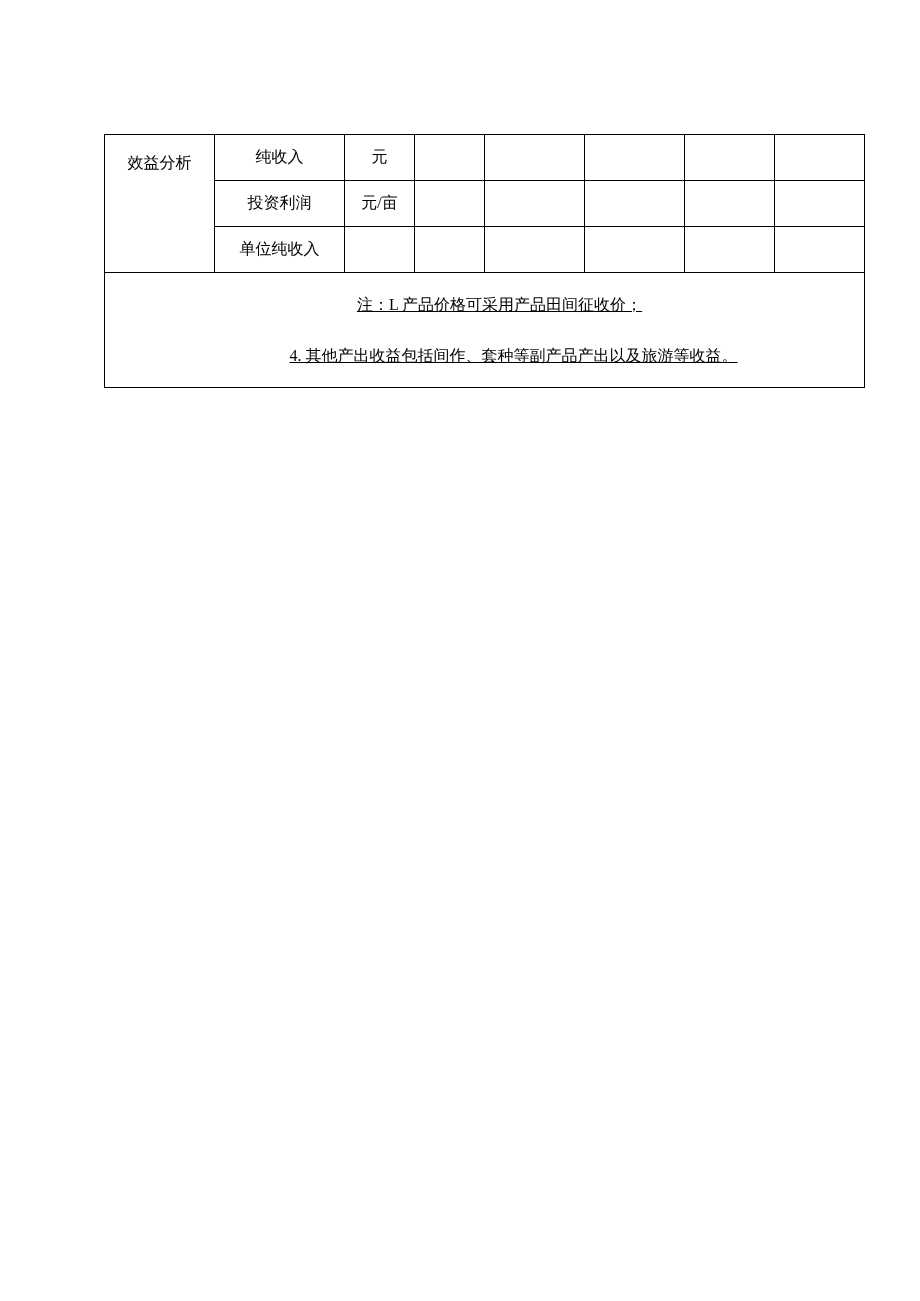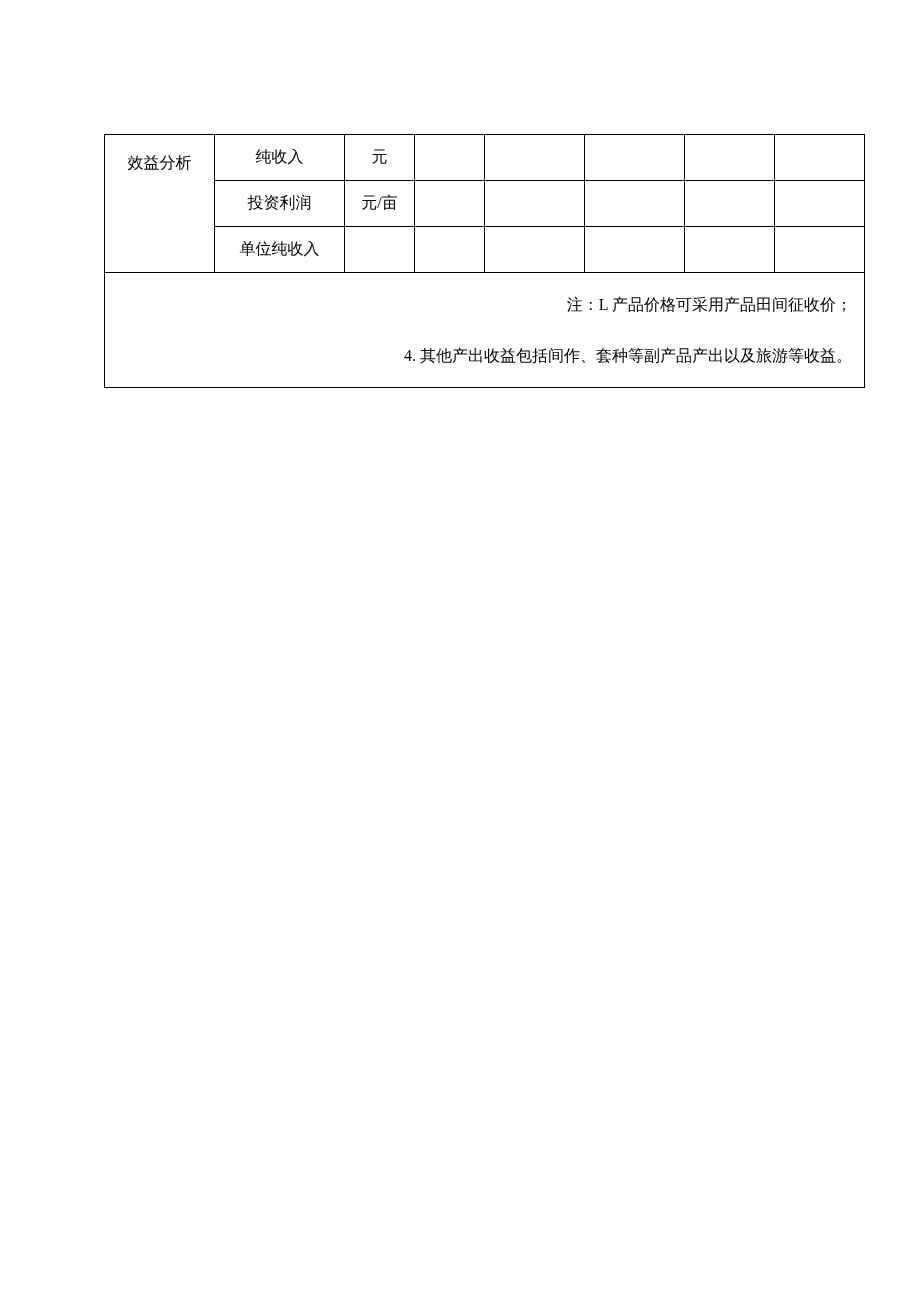--- a/index.html
+++ b/index.html
@@ -39,24 +39,25 @@
     .col-5 { width: 100px; }
     .col-6 { width: 100px; }
     .col-7 { width: 90px; }
     .col-8 { width: 90px; }
     .row-group {
       height: 52px;
       vertical-align: top;
       padding-top: 18px;
     }
     .note-cell {
-      text-align: right;
+      text-align: center;
       padding: 6px 0 6px 30px;
       line-height: 1.7;
       height: auto;
+      text-decoration: underline;
     }
     .note-line2 {
       padding-left: 40px;
     }
   </style>
 </head>
 <body>
 
 <div class="table-container">
   <table>

